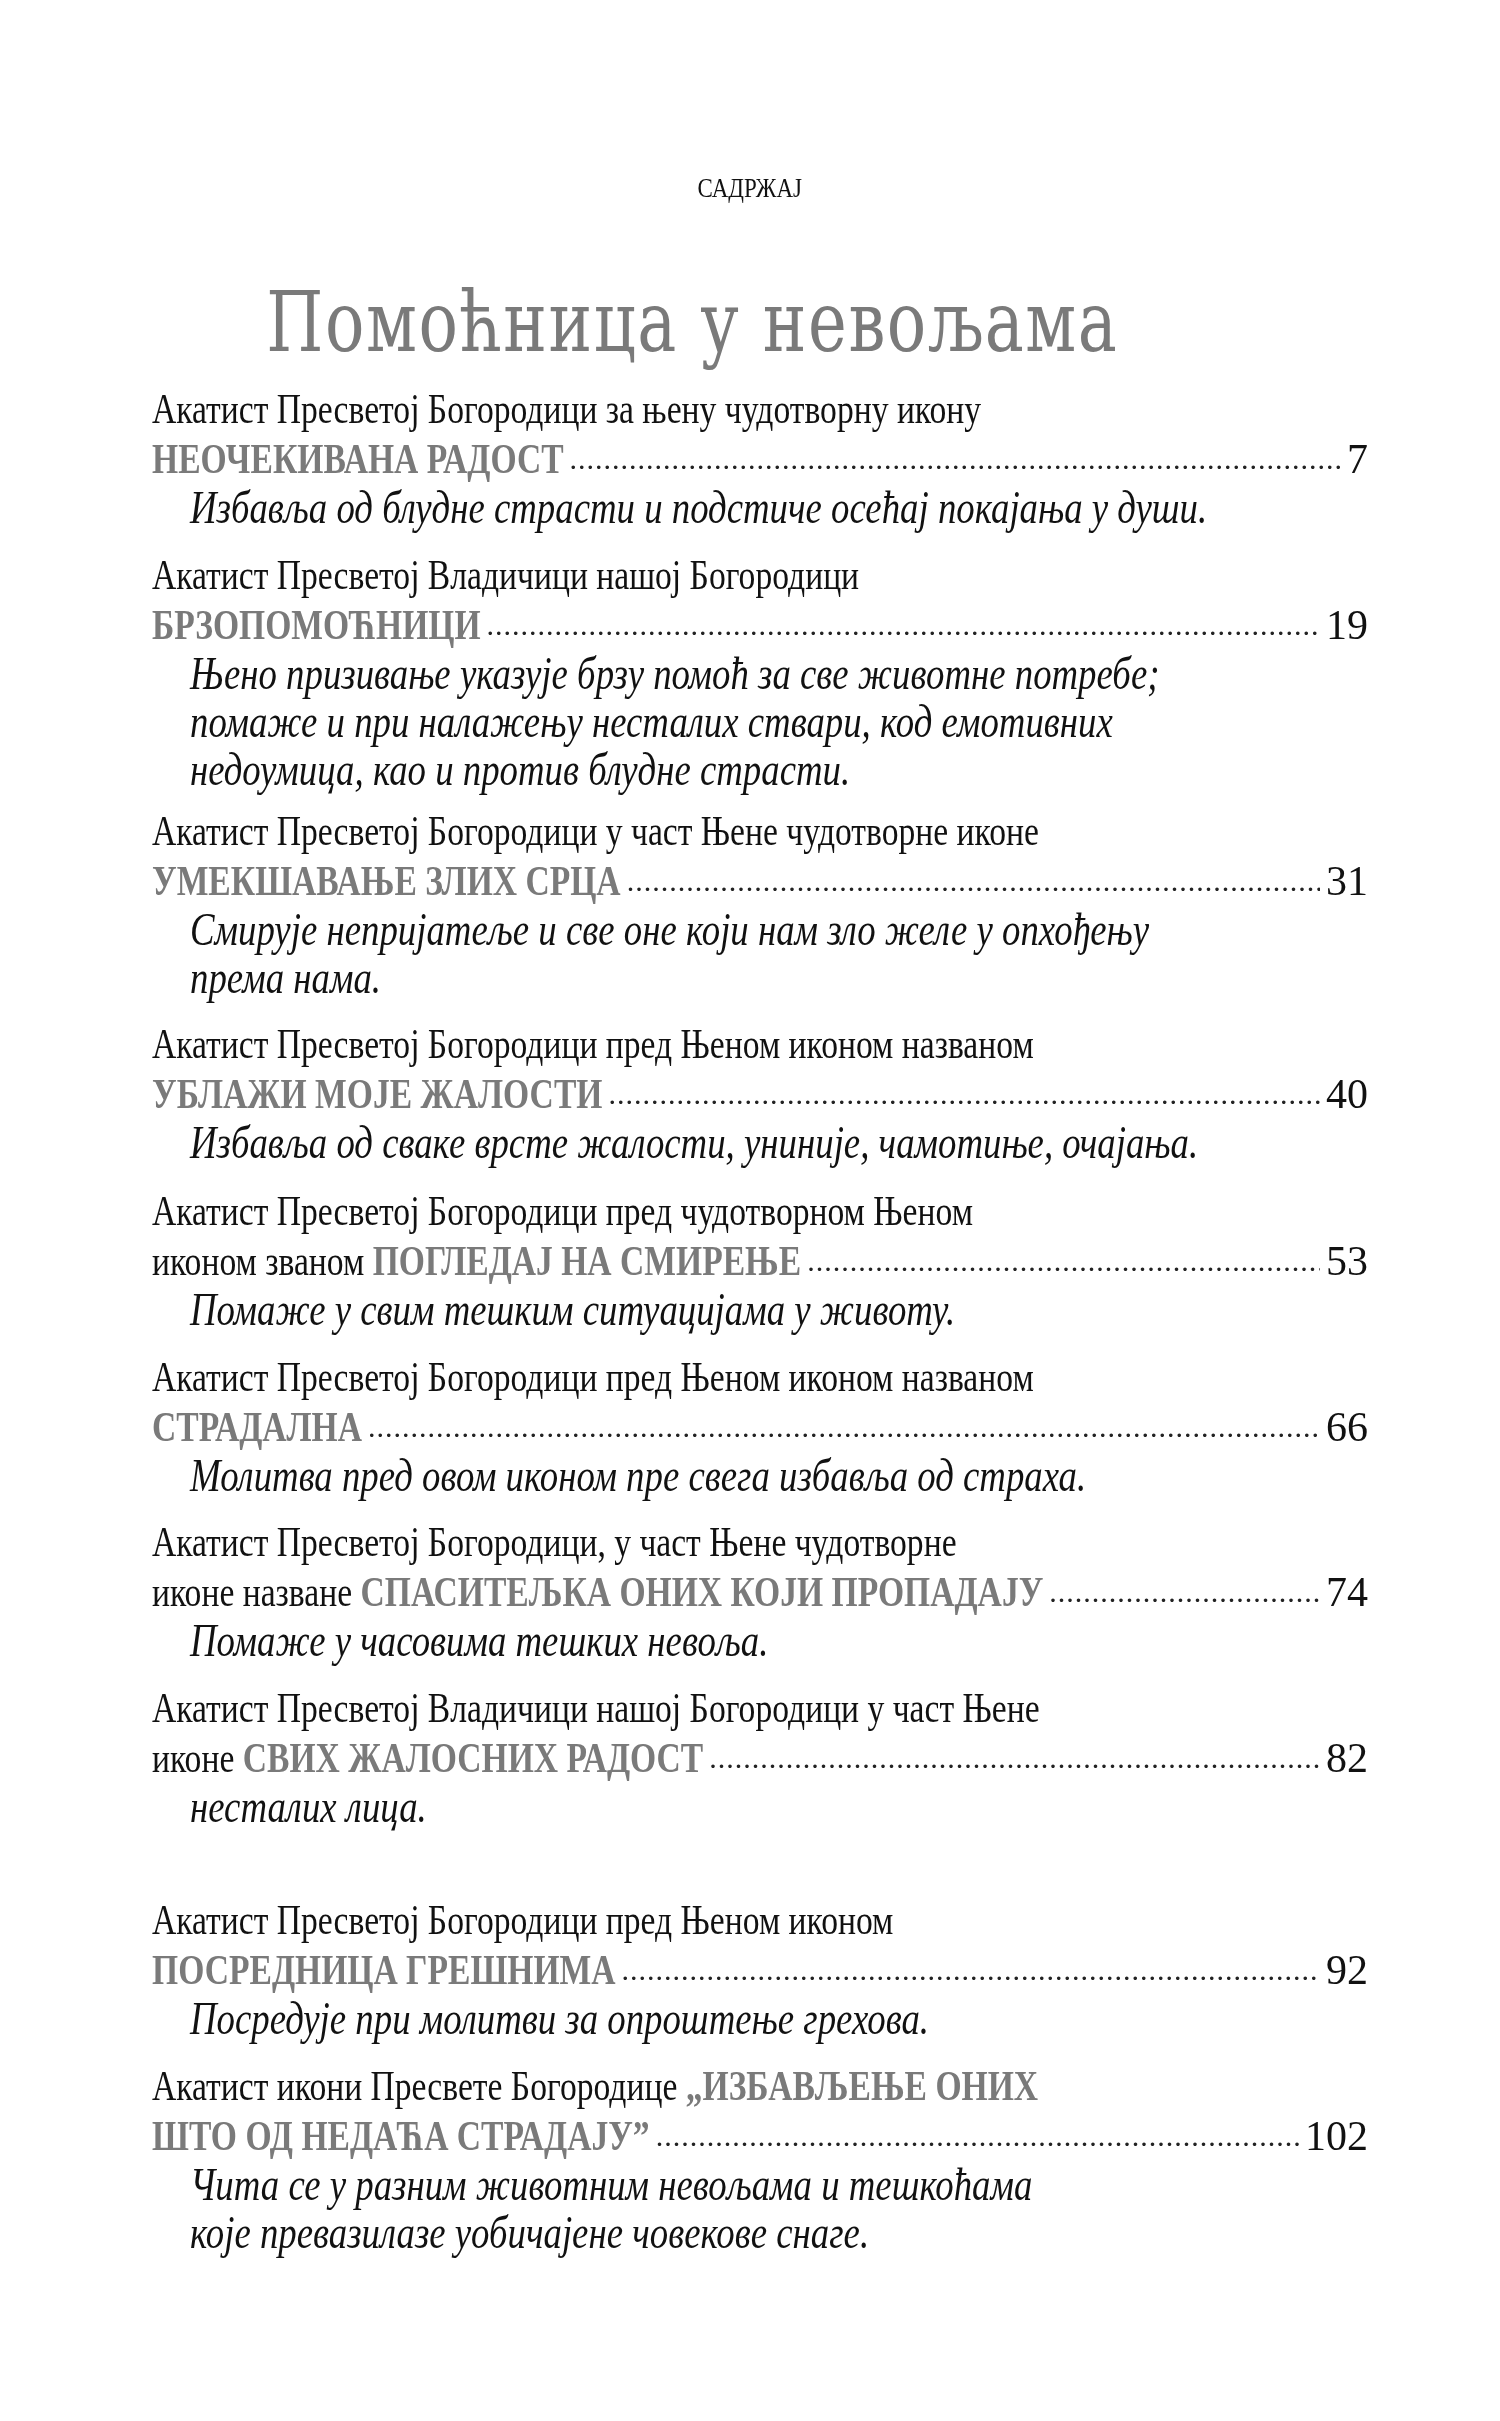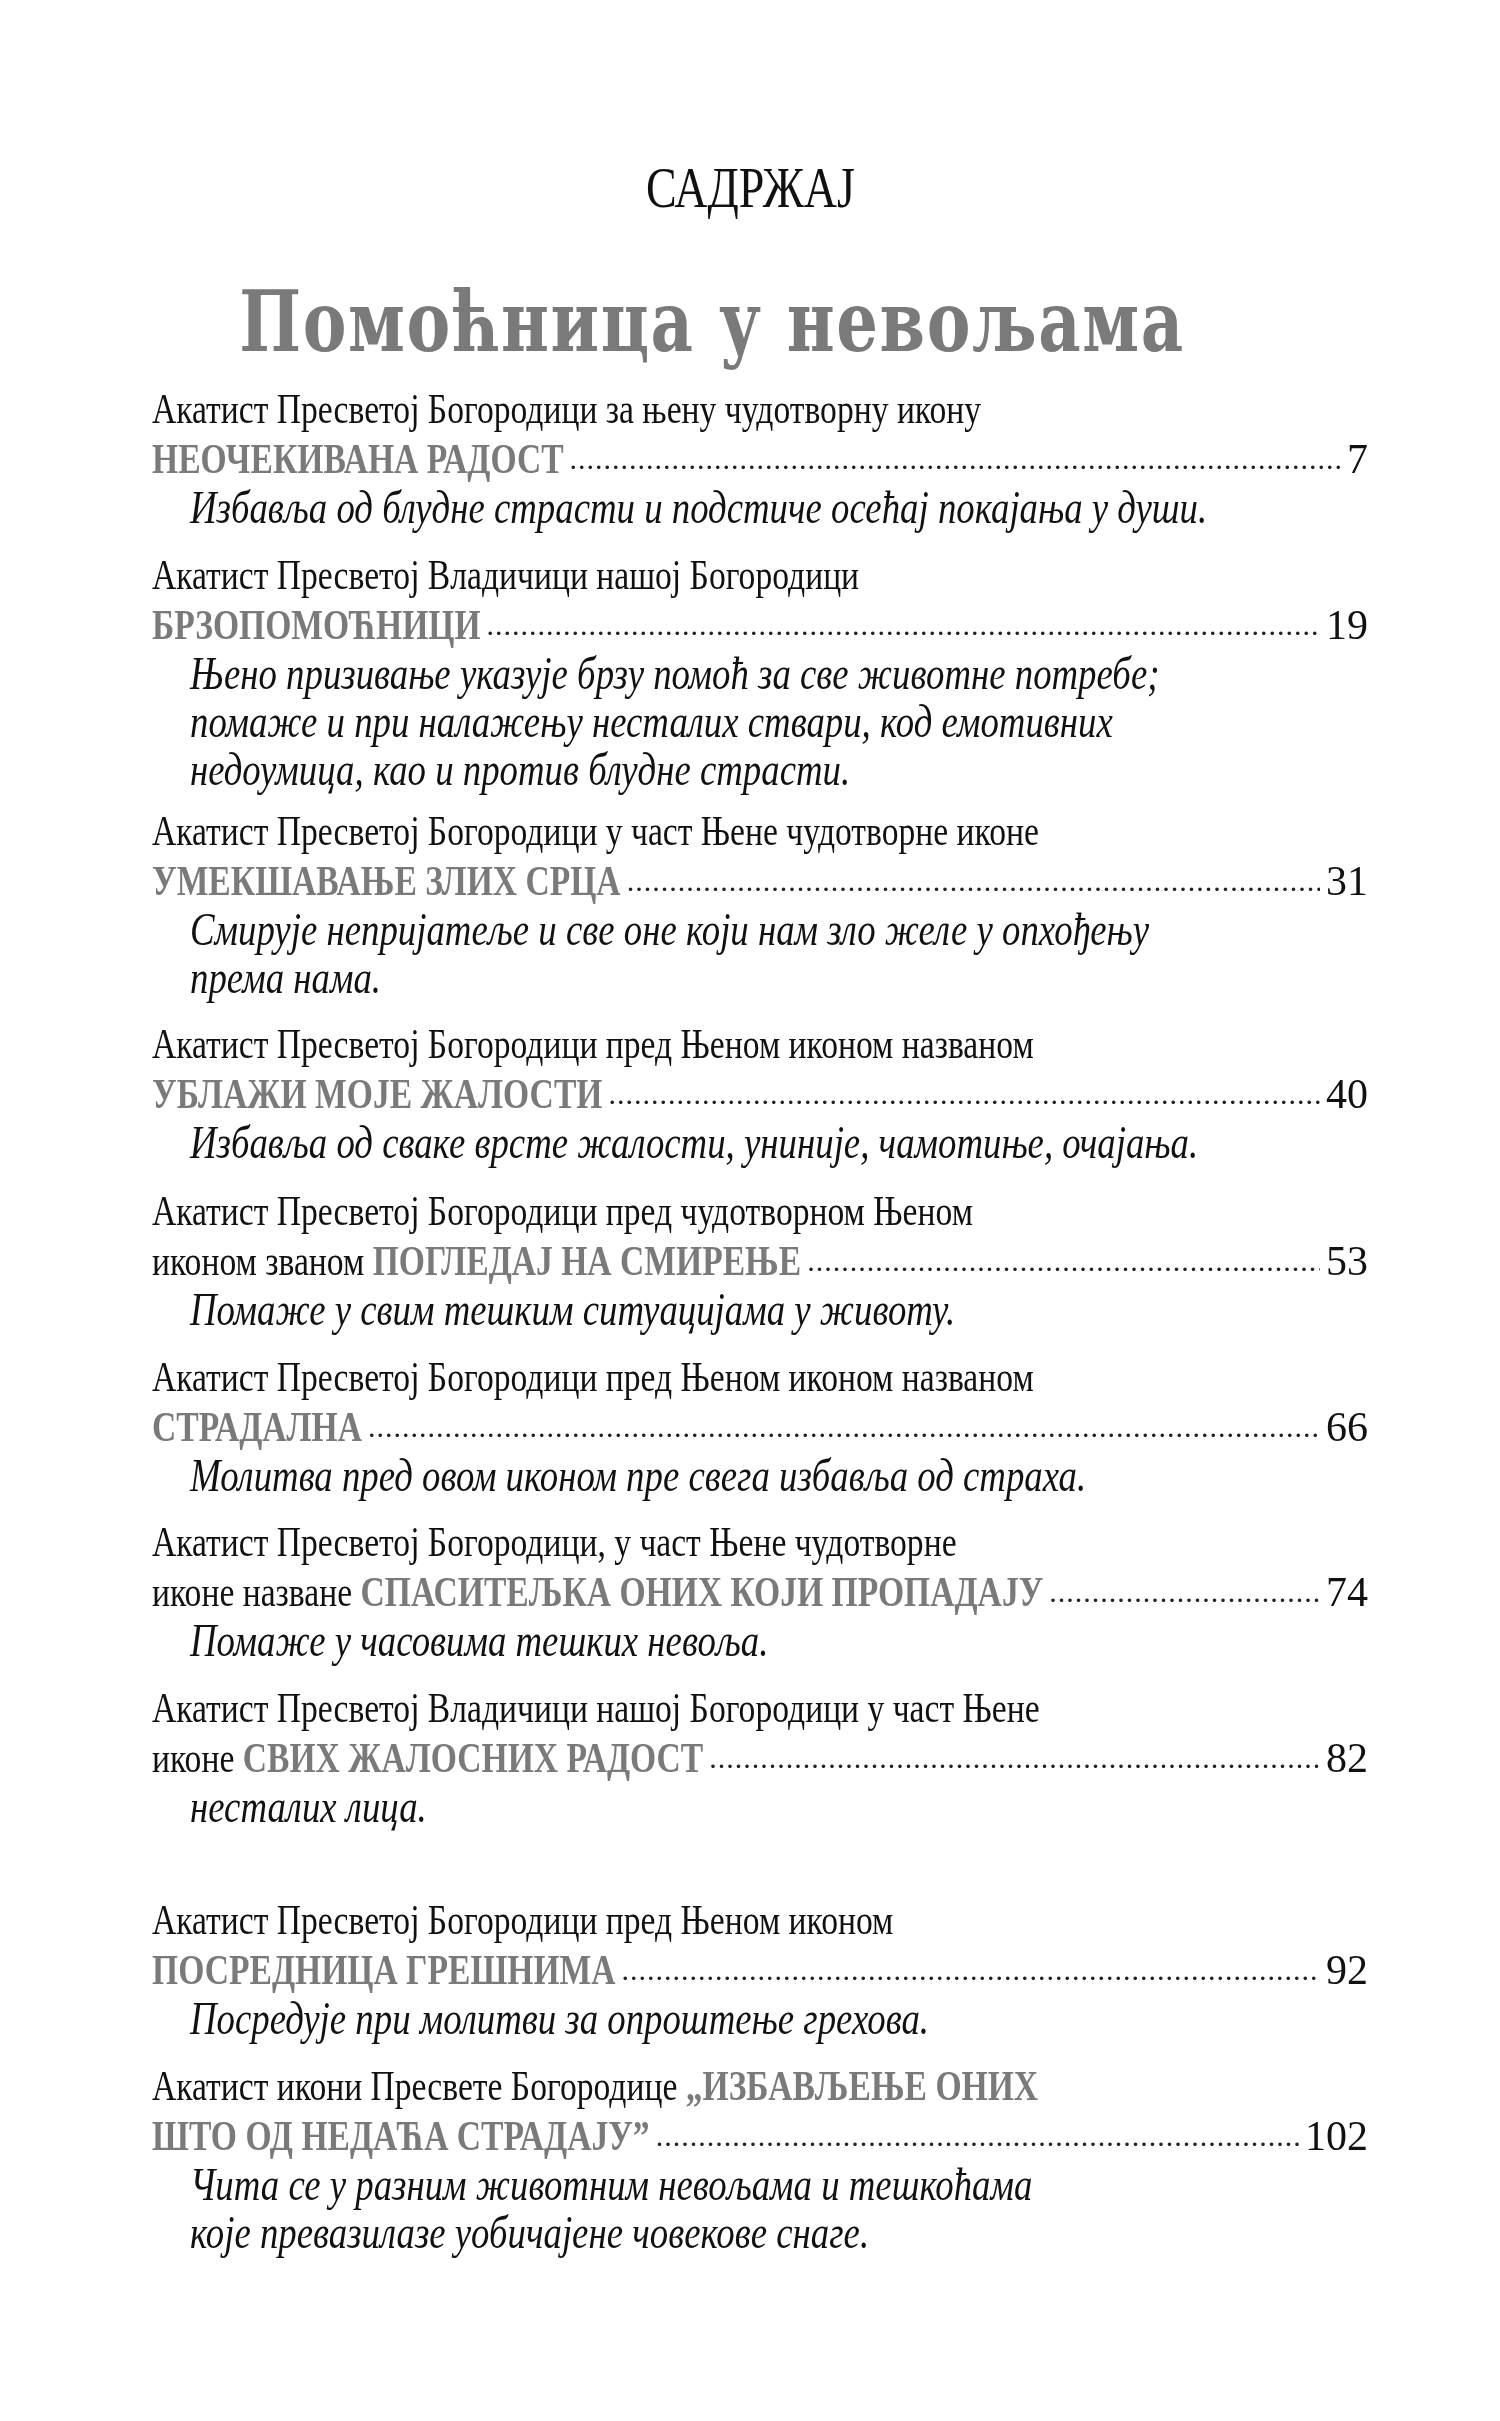--- a/index.html
+++ b/index.html
@@ -1,23 +1,23 @@
 <!DOCTYPE html>
 <html><head>
 <meta charset="utf-8">
 <style>
   html, body { margin:0; padding:0; background:#ffffff; }
   body { width:1500px; height:2421px; position:relative; overflow:hidden;
          font-family:"Liberation Serif", "DejaVu Serif", serif; color:#111; }
   .page-label { position:absolute; left:0; width:1500px; top:158px; text-align:center;
-                font-size:56px; line-height:60px; letter-spacing:0; }
+                font-size:28px; line-height:60px; letter-spacing:0; }
   .page-label span { display:inline-block; transform:scaleX(0.82); }
   .section-title { position:absolute; left:0; width:1384px; top:272px; text-align:center;
-                   font-size:84px; line-height:100px; color:#7a7a7a; font-weight:bold;
-                   letter-spacing:2px;padding-left:20px; }
+                   font-size:84px; line-height:100px; color:#7a7a7a; font-weight:normal;
+                   letter-spacing:2px; }
   .section-title span { display:inline-block; transform:scaleX(0.78); font-family:"DejaVu Serif", serif; }
   .entry { position:absolute; left:152px; width:1216px; }
   .line { position:relative; height:50px; line-height:50px; font-size:42px; white-space:nowrap; }
   .cond { display:inline-block; transform-origin:left center; transform:scaleX(0.80); }
   .lead { display:flex; align-items:center; }
   .lead .txt { white-space:nowrap; flex:0 0 auto; }
   .lead .dots { flex:1 1 auto; overflow:hidden; white-space:nowrap; font-size:30px; letter-spacing:1px; margin:0 6px; color:#222; }
   .lead .dots::before { content:"........................................................................................................................................................................................................................"; }
   .lead .num { flex:0 0 auto; }
   .hl { color:#7a7a7a; font-weight:bold; }

